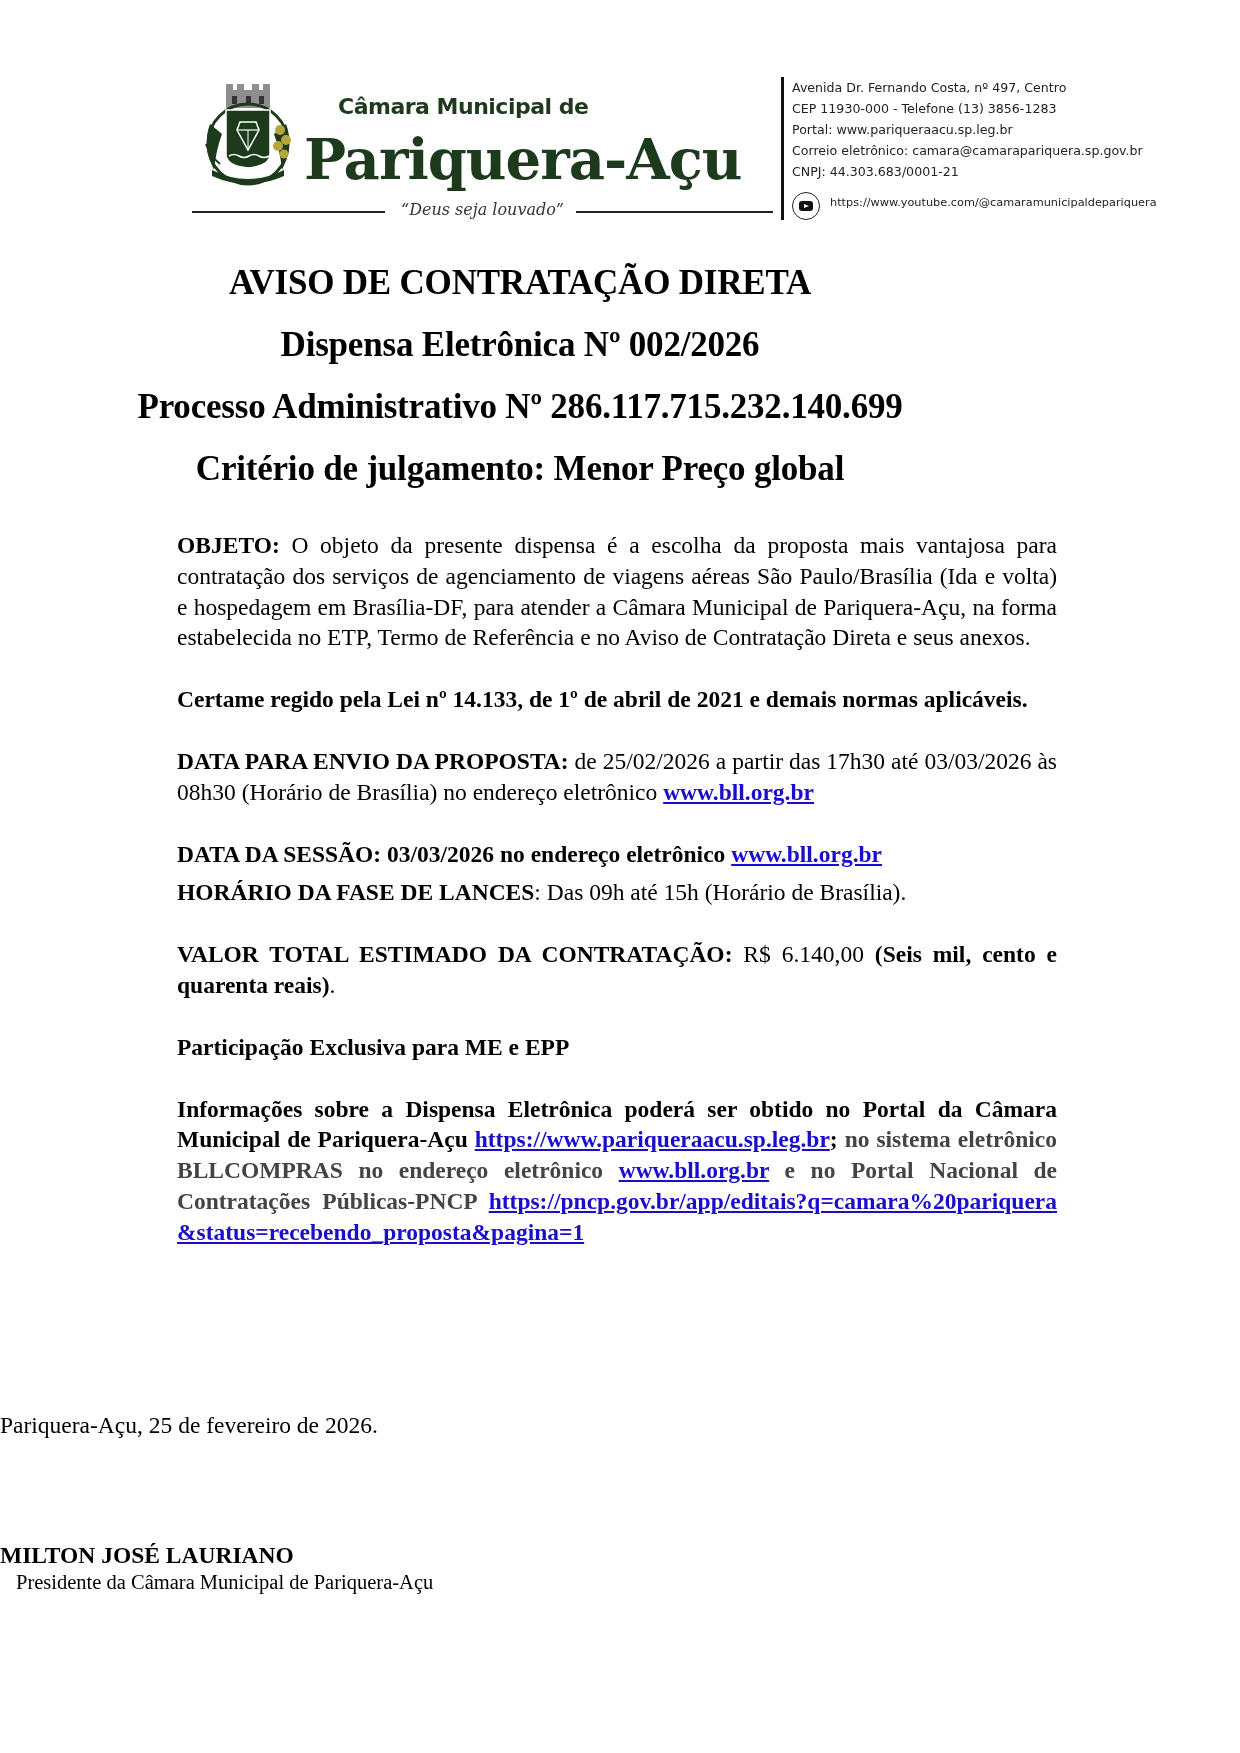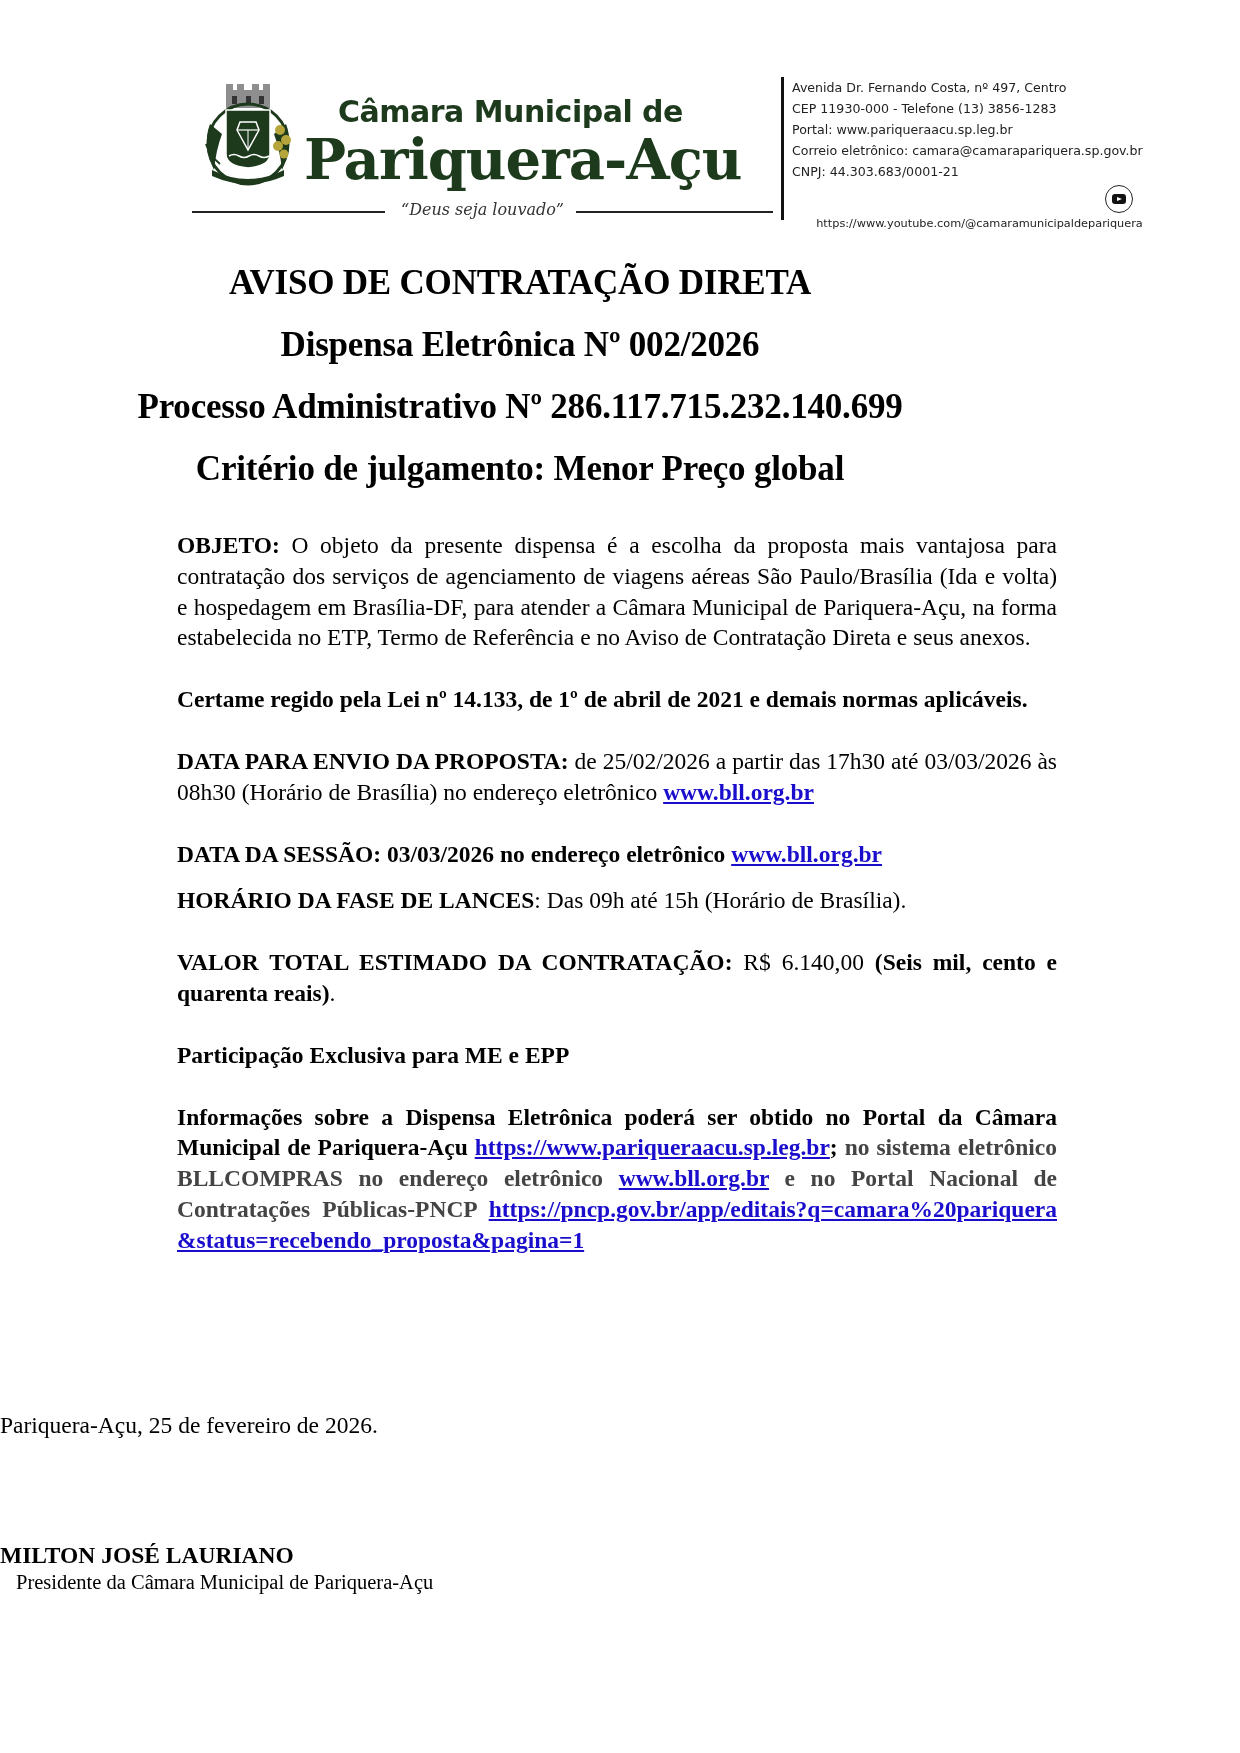--- a/index.html
+++ b/index.html
@@ -4,57 +4,57 @@
 <style>
   * { margin: 0; padding: 0; box-sizing: border-box; }
   html, body { width: 1240px; height: 1753px; background: #ffffff; }
   body { position: relative; font-family: "Liberation Serif", serif; color: #000; overflow: hidden; }
 
   
   .letterhead { position: absolute; left: 0; top: 0; width: 1240px; height: 230px; }
   .crest { position: absolute; left: 196px; top: 84px; width: 104px; height: 104px; }
   .org-name-1 {
     position: absolute; left: 338px; top: 94px;
-    font-family: "DejaVu Sans", sans-serif; font-weight: bold; font-size: 30px;
+    font-family: "DejaVu Sans", sans-serif; font-weight: bold; font-size: 22px;
     color: #1d3a1c; letter-spacing: -0.5px; white-space: nowrap;
   }
   .org-name-2 {
     position: absolute; left: 304px; top: 126px;
     font-family: "DejaVu Serif", serif; font-weight: bold; font-size: 56px;
     color: #1d3a1c; letter-spacing: -1px; white-space: nowrap; transform: scaleX(1.0);
   }
   .rule-left { position: absolute; left: 192px; top: 211px; width: 193px; height: 1.5px; background: #222; }
   .rule-right { position: absolute; left: 576px; top: 211px; width: 197px; height: 1.5px; background: #222; }
   .motto {
     position: absolute; left: 400px; top: 200px; width: 165px; text-align: center;
     font-family: "DejaVu Serif", serif; font-style: italic; font-size: 16px; color: #333;
   }
   .vdivider { position: absolute; left: 781px; top: 77px; width: 2.5px; height: 143px; background: #111; }
   .contact { position: absolute; left: 792px; top: 77px; font-family: "DejaVu Sans", sans-serif; font-size: 12.6px; color: #222; line-height: 21px; white-space: nowrap; }
   .contact .line { display: block; }
-  .yt-row { display: flex; align-items: flex-end; margin-top: 3px; flex-direction: column; }
+  .yt-row { display: flex; align-items: flex-start; margin-top: 10px; }
   .yt-circle {
     width: 28px; height: 28px; border: 1.5px solid #222; border-radius: 50%;
     display: flex; align-items: center; justify-content: center; margin-right: 10px;
   }
   .yt-badge { width: 14px; height: 10px; background: #111; border-radius: 3px; position: relative; }
   .yt-badge::after {
     content: ""; position: absolute; left: 5px; top: 2.5px;
     border-left: 5px solid #fff; border-top: 2.5px solid transparent; border-bottom: 2.5px solid transparent;
   }
   .yt-url { font-size: 11.3px; color: #222; }
 
   
   .titles { position: absolute; left: 0; top: 252px; width: 1040px; text-align: center; }
   .title { font-family: "Liberation Serif", serif; font-weight: bold; font-size: 35px; line-height: 62px; letter-spacing: -0.2px; white-space: nowrap; }
 
   
   .body { position: absolute; left: 177px; top: 530px; width: 880px; font-size: 23.5px; line-height: 30.8px; }
   .para { text-align: justify; margin-bottom: 31px; }
-  .para.tight { margin-bottom: 16px; }
+  .para.tight { margin-bottom: 8px; }
   .b { font-weight: bold; }
   a.link { color: #1a0dcc; text-decoration: underline; font-weight: bold; }
   .gray { color: #444; }
 
   .center-line { position: absolute; left: 0; width: 1240px; text-align: left; }
   .city-date { top: 1412px; font-size: 23.5px; }
   .signer { top: 1542px; font-size: 23.5px; font-weight: bold; }
   .signer-role { top: 1571px; font-size: 20.5px; padding-left: 16px; }
 </style>
 </head>

